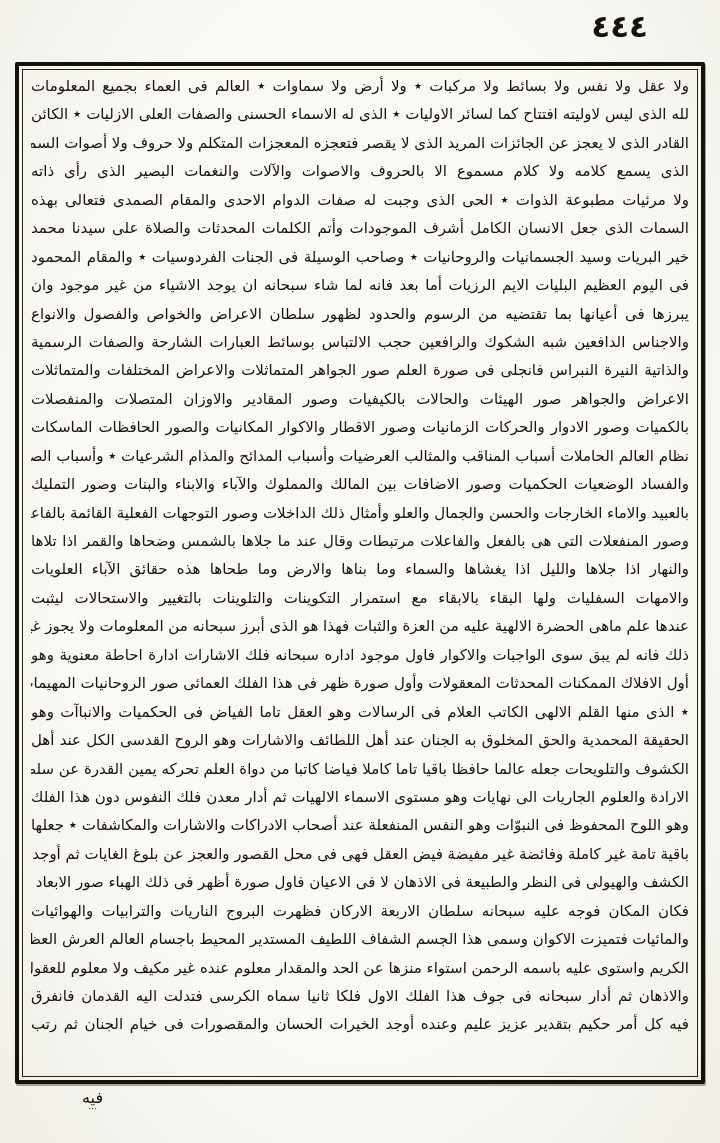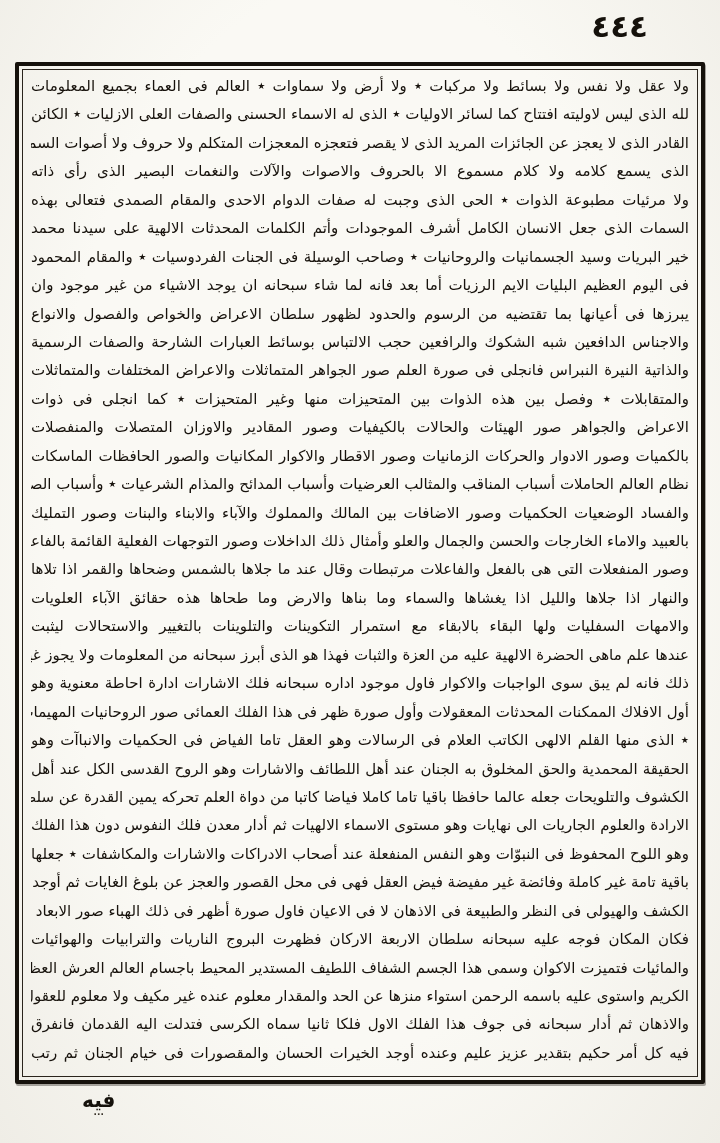--- a/index.html
+++ b/index.html
@@ -48,22 +48,22 @@
     line-height: 28.45px;
     font-size: 15px;
     text-align: justify;
     text-align-last: justify;
     overflow: hidden;
     white-space: nowrap;
   }
   .catchword {
     position: absolute;
     top: 1088px; left: 82px;
-    font-size: 20px;
-    font-weight: bold;
+    font-size: 16px;
+    font-weight: normal;
     color: #15110b;
     direction: rtl;
   }
   .catchword::after {
     content: "···";
     display: block;
     font-size: 9px;
     line-height: 4px;
     text-align: center;
     color: #3a332a;
@@ -77,27 +77,26 @@
   <div class="page-number">٤٤٤</div>
 
   <div class="frame-outer">
     <div class="frame-inner">
       <div class="text-block">
         <div class="line">ولا عقل ولا نفس ولا بسائط ولا مركبات ٭ ولا أرض ولا سماوات ٭ العالم فى العماء بجميع المعلومات</div>
         <div class="line">لله الذى ليس لاوليته افتتاح كما لسائر الاوليات ٭ الذى له الاسماء الحسنى والصفات العلى الازليات ٭ الكائن</div>
         <div class="line">القادر الذى لا يعجز عن الجائزات المريد الذى لا يقصر فتعجزه المعجزات المتكلم ولا حروف ولا أصوات السميع</div>
         <div class="line">الذى يسمع كلامه ولا كلام مسموع الا بالحروف والاصوات والآلات والنغمات البصير الذى رأى ذاته</div>
         <div class="line">ولا مرئيات مطبوعة الذوات ٭ الحى الذى وجبت له صفات الدوام الاحدى والمقام الصمدى فتعالى بهذه</div>
-        <div class="line">السمات الذى جعل الانسان الكامل أشرف الموجودات وأتم الكلمات المحدثات الالهية على سيدنا محمد</div>
+        <div class="line">السمات الذى جعل الانسان الكامل أشرف الموجودات وأتم الكلمات المحدثات والصلاة على سيدنا محمد</div>
         <div class="line">خير البريات وسيد الجسمانيات والروحانيات ٭ وصاحب الوسيلة فى الجنات الفردوسيات ٭ والمقام المحمود</div>
         <div class="line">فى اليوم العظيم البليات الايم الرزيات أما بعد فانه لما شاء سبحانه ان يوجد الاشياء من غير موجود وان</div>
         <div class="line">يبرزها فى أعيانها بما تقتضيه من الرسوم والحدود لظهور سلطان الاعراض والخواص والفصول والانواع</div>
         <div class="line">والاجناس الدافعين شبه الشكوك والرافعين حجب الالتباس بوسائط العبارات الشارحة والصفات الرسمية</div>
         <div class="line">والذاتية النيرة النبراس فانجلى فى صورة العلم صور الجواهر المتماثلات والاعراض المختلفات والمتماثلات</div>
-        <div class="line">والمتقابلات ٭ وفصل بين هذه الذوات بين المتحيزات منها وغير المتحيزات ٭ كما انجلى فى ذوات</div>
         <div class="line">الاعراض والجواهر صور الهيئات والحالات بالكيفيات وصور المقادير والاوزان المتصلات والمنفصلات</div>
         <div class="line">بالكميات وصور الادوار والحركات الزمانيات وصور الاقطار والاكوار المكانيات والصور الحافظات الماسكات</div>
         <div class="line">نظام العالم الحاملات أسباب المناقب والمثالب العرضيات وأسباب المدائح والمذام الشرعيات ٭ وأسباب الصلاح</div>
         <div class="line">والفساد الوضعيات الحكميات وصور الاضافات بين المالك والمملوك والآباء والابناء والبنات وصور التمليك</div>
         <div class="line">بالعبيد والاماء الخارجات والحسن والجمال والعلو وأمثال ذلك الداخلات وصور التوجهات الفعلية القائمة بالفاعلات</div>
         <div class="line">وصور المنفعلات التى هى بالفعل والفاعلات مرتبطات وقال عند ما جلاها بالشمس وضحاها والقمر اذا تلاها</div>
         <div class="line">والنهار اذا جلاها والليل اذا يغشاها والسماء وما بناها والارض وما طحاها هذه حقائق الآباء العلويات</div>
         <div class="line">والامهات السفليات ولها البقاء بالابقاء مع استمرار التكوينات والتلوينات بالتغيير والاستحالات ليثبت</div>
         <div class="line">عندها علم ماهى الحضرة الالهية عليه من العزة والثبات فهذا هو الذى أبرز سبحانه من المعلومات ولا يجوز غير</div>
         <div class="line">ذلك فانه لم يبق سوى الواجبات والاكوار فاول موجود اداره سبحانه فلك الاشارات ادارة احاطة معنوية وهو</div>

